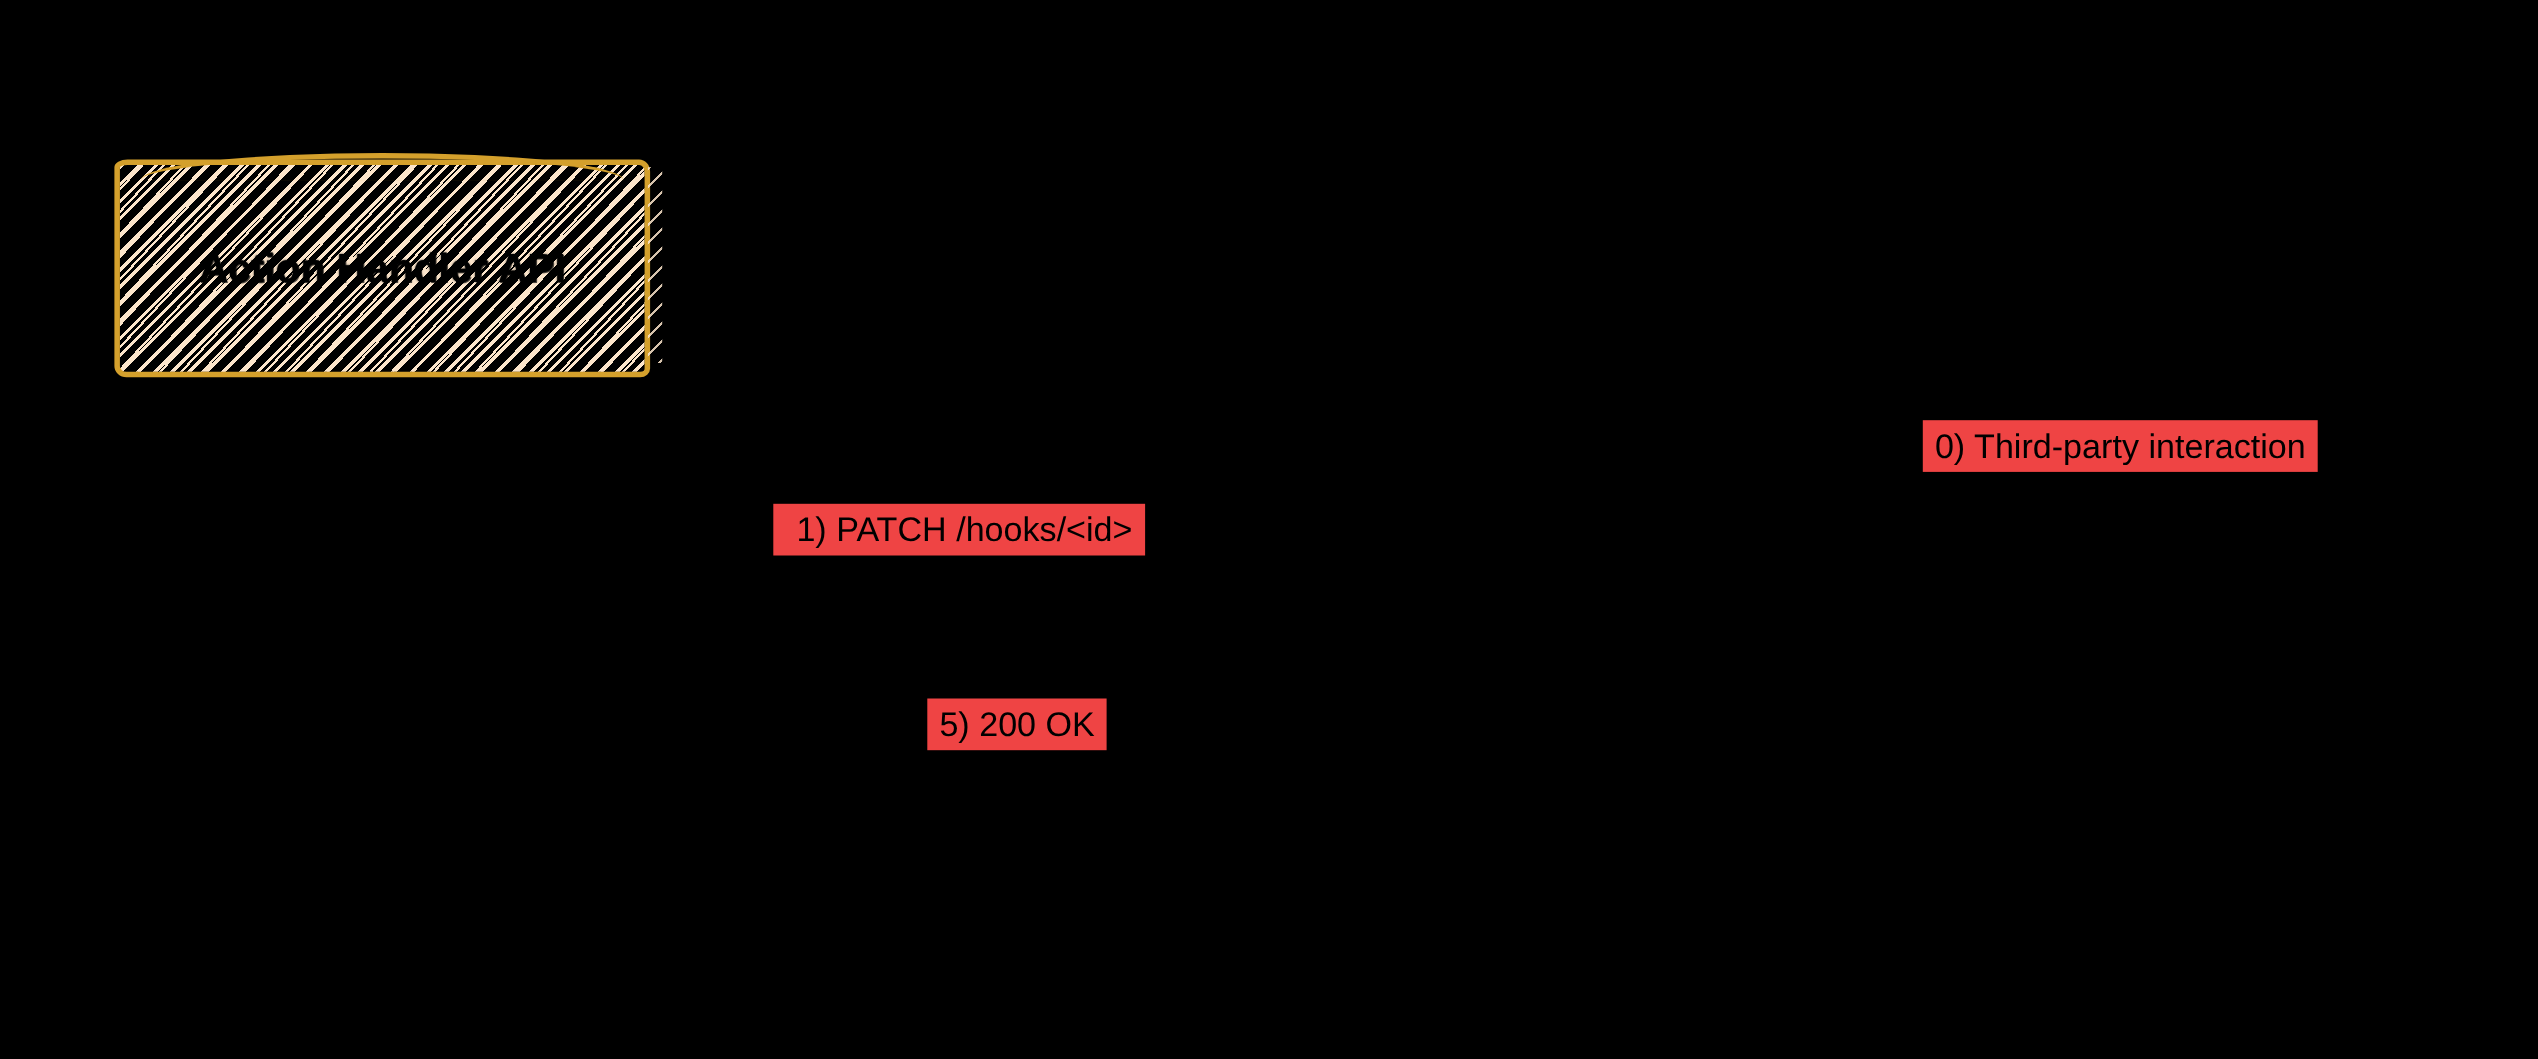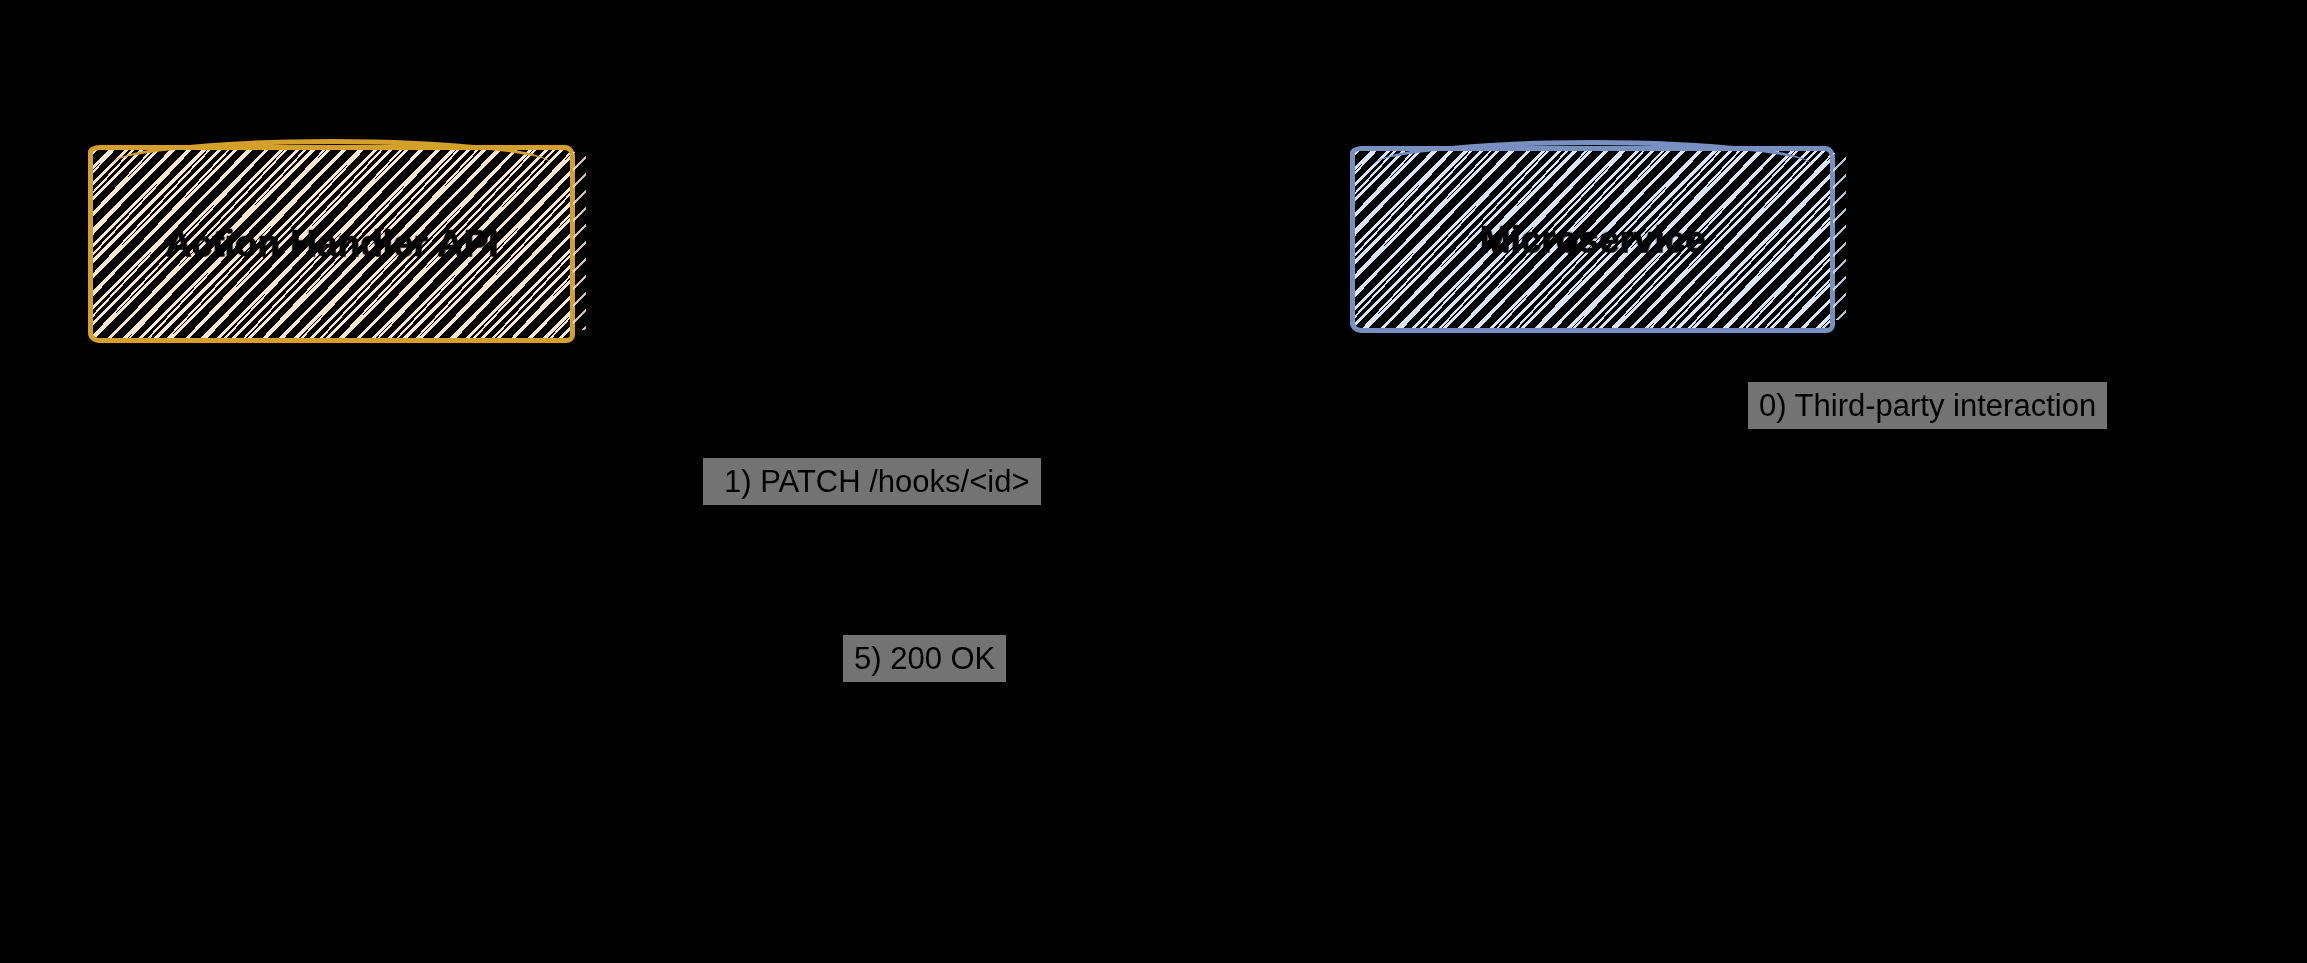--- a/index.html
+++ b/index.html
@@ -22,20 +22,21 @@
     box-sizing: border-box;
     border: 5px solid var(--border);
     border-radius: 12px 10px 9px 11px / 7px 11px 8px 10px;
     background-color: #000000;
     background-image:
       repeating-linear-gradient(135deg, var(--hatch) 0 3px, transparent 3px 11px),
       repeating-linear-gradient(133deg, var(--hatch) 0 2px, transparent 2px 14px);
     display: flex;
     align-items: center;
     justify-content: center;
+    margin-left: 16px;
   }
   
   .actor-box::before {
     content: "";
     position: absolute;
     left: 4%;
     right: 4%;
     top: -11px;
     height: 20px;
     border-top: 5px solid var(--border);
@@ -64,43 +65,40 @@
       0 0 2px rgba(0,0,0,0.9),
       1px 1px 0 rgba(0,0,0,0.65);
     white-space: nowrap;
   }
   .actor-left  { left: 88px;  top: 145px; width: 487px; height: 198px; }
   .actor-right { left: 1350px; top: 146px; width: 485px; height: 187px; }
 
   
   .msg-label {
     position: absolute;
-    background: #737373;
+    background: #ef4444;
     color: #000000;
     font-size: 31px;
     line-height: 45px;
     padding: 1px 11px 1px 11px;
     white-space: nowrap;
   }
   .msg-0 { left: 1748px; top: 382px; }
   .msg-1 { left: 703px;  top: 458px; padding-left: 21px; }
   .msg-2 { left: 843px;  top: 635px; }
 </style>
 </head>
 <body>
 
 <div class="canvas">
 
   <div class="actor-box actor-left" style="--border: #d4a02c; --hatch: #fce5cb;">
     <span class="actor-label">Action Handler API</span>
   </div>
 
-  <div class="actor-box actor-right" style="--border: #7890c0; --hatch: #d7e3f7;">
-    <span class="actor-label">Microservice</span>
-  </div>
 
   <div class="msg-label msg-0">0) Third-party interaction</div>
 
   <div class="msg-label msg-1">1) PATCH /hooks/&lt;id&gt;</div>
 
   <div class="msg-label msg-2">5) 200 OK</div>
 
 </div>
 
 </body></html>

